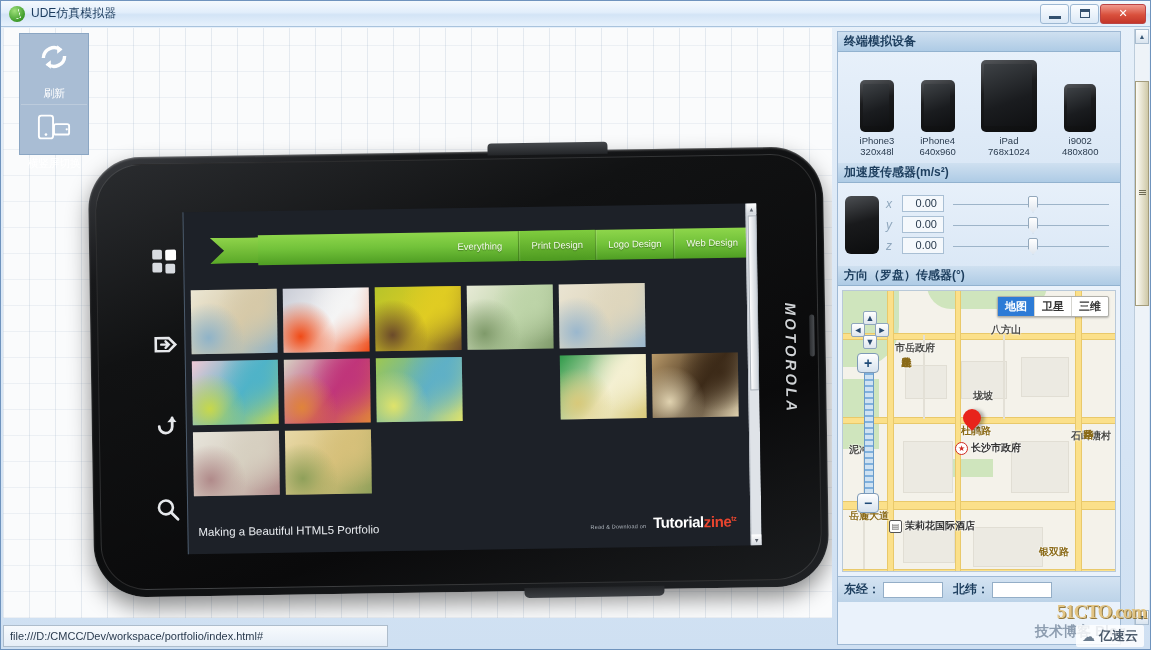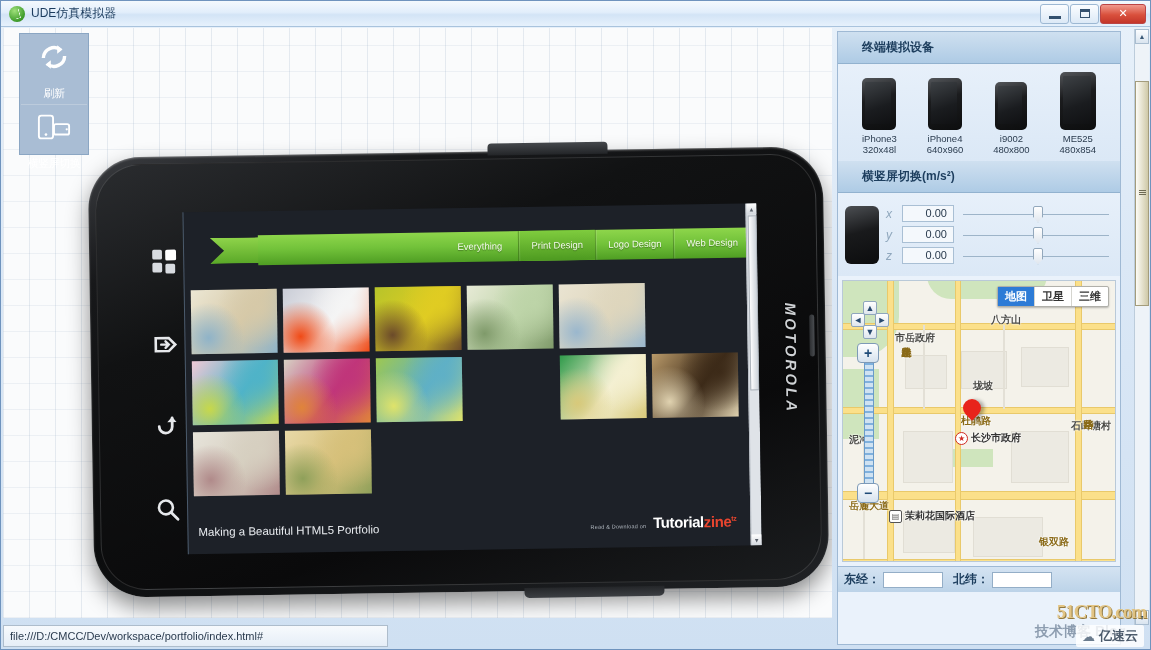--- a/index.html
+++ b/index.html
@@ -174,23 +174,23 @@
   }
   .statusbar span { font-size: 11px; color: #2a3b4e; }
 
   
   .rightpane {
     position: absolute; left: 836px; top: 30px; width: 284px; height: 614px;
     background: #eaf2fb; border: 1px solid #9fb9d4;
     overflow: hidden;
   }
   .sec-head {
-    height: 32px; background: linear-gradient(180deg,#cfe0f0,#aecbe5);
+    height: 20px; background: linear-gradient(180deg,#cfe0f0,#aecbe5);
     border-bottom: 1px solid #92b2cf; display: flex; align-items: center;
-    padding-left: 24px; font-size: 12px; font-weight: bold; color: #1d3e5e;
+    padding-left: 6px; font-size: 12px; font-weight: bold; color: #1d3e5e;
   }
   .sec-body { background: linear-gradient(180deg,#e7f0fa,#dbe8f6); padding: 6px 5px; }
 
   .devrow { display: flex; align-items: flex-end; justify-content: space-around; padding: 2px 4px 0; }
   .dev { display: flex; flex-direction: column; align-items: center; cursor: pointer; }
   .dev-body {
     background: linear-gradient(165deg,#53565a,#1b1c1e 40%,#0d0e0f);
     border-radius: 5px; padding: 4px 3px 6px; position: relative;
   }
   .dev-scr { background: linear-gradient(160deg,#3d4145,#1a1c1f 60%,#101113); border-radius: 1px; }
@@ -199,21 +199,21 @@
 
   .acc-wrap { display: flex; align-items: center; gap: 7px; padding: 4px 2px; }
   .acc-phone {
     width: 34px; height: 58px; border-radius: 6px;
     background: linear-gradient(165deg,#4c4f53,#191a1c 45%,#0c0d0e);
   }
   .acc-rows { flex: 1; }
   .acc-row { display: flex; align-items: center; height: 21px; }
   .acc-ax { width: 16px; font-size: 12px; color: #8fa7bd; font-style: italic; }
   .acc-val {
-    width: 52px; height: 17px; background: #f4f8fc; border: 1px solid #a9bfd4;
+    width: 42px; height: 17px; background: #f4f8fc; border: 1px solid #a9bfd4;
     font-size: 11px; color: #28394c; text-align: right; padding-right: 6px; line-height: 15px;
   }
   .slider { position: relative; flex: 1; height: 20px; margin-left: 9px; }
   .slider-track { position: absolute; left: 0; right: 4px; top: 10px; height: 1px; background: #9db4c9; }
   .slider-knob {
     position: absolute; left: 50%; top: 2px; margin-left: -5px; width: 10px; height: 17px;
     background: linear-gradient(180deg,#ffffff,#dfe6ee);
     border: 1px solid #93a8bc; border-radius: 2px 2px 0 0;
     clip-path: polygon(0 0, 100% 0, 100% 66%, 50% 100%, 0 66%); cursor: pointer;
   }
@@ -436,37 +436,37 @@
             <div class="dev-res">320x48l</div>
           </div>
           <div class="dev">
             <div class="dev-body" style="width: 34px;">
               <div class="dev-scr" style="width: 26px; height: 42px;"></div>
             </div>
             <div class="dev-name">iPhone4</div>
             <div class="dev-res">640x960</div>
           </div>
           <div class="dev">
+            <div class="dev-body" style="width: 56px;">
+              <div class="dev-scr" style="width: 48px; height: 62px;"></div>
+            </div>
+            <div class="dev-name">iPad</div>
+            <div class="dev-res">768x1024</div>
+          </div>
+          <div class="dev">
             <div class="dev-body" style="width: 32px;">
               <div class="dev-scr" style="width: 24px; height: 38px;"></div>
             </div>
             <div class="dev-name">i9002</div>
             <div class="dev-res">480x800</div>
           </div>
-          <div class="dev">
-            <div class="dev-body" style="width: 36px;">
-              <div class="dev-scr" style="width: 28px; height: 48px;"></div>
-            </div>
-            <div class="dev-name">ME525</div>
-            <div class="dev-res">480x854</div>
-          </div>
-        </div>
-    </div>
-
-    <div class="sec-head">横竖屏切换(m/s²)</div>
+        </div>
+    </div>
+
+    <div class="sec-head">加速度传感器(m/s²)</div>
     <div class="sec-body">
       <div class="acc-wrap">
         <div class="acc-phone"></div>
         <div class="acc-rows">
           <div class="acc-row">
             <div class="acc-ax">x</div>
             <div class="acc-val">0.00</div>
             <div class="slider">
               <div class="slider-track"></div>
               <div class="slider-knob"></div>
@@ -485,20 +485,21 @@
             <div class="acc-val">0.00</div>
             <div class="slider">
               <div class="slider-track"></div>
               <div class="slider-knob"></div>
             </div>
           </div>
         </div>
       </div>
     </div>
 
+    <div class="sec-head">方向（罗盘）传感器(°)</div>
 
 
     <div class="mapbox">
 
       <div class="map-green" style="left:-4px;top:-4px;width:60px;height:80px;border-radius:0 0 40px 0;"></div>
       <div class="map-green" style="left:84px;top:-6px;width:120px;height:24px;border-radius:0 0 30px 30px;"></div>
       <div class="map-green" style="left:-4px;top:88px;width:40px;height:70px;"></div>
       <div class="map-green" style="left:110px;top:168px;width:40px;height:18px;"></div>
 
       <div class="map-blk" style="left:62px;top:74px;width:42px;height:34px;"></div>

